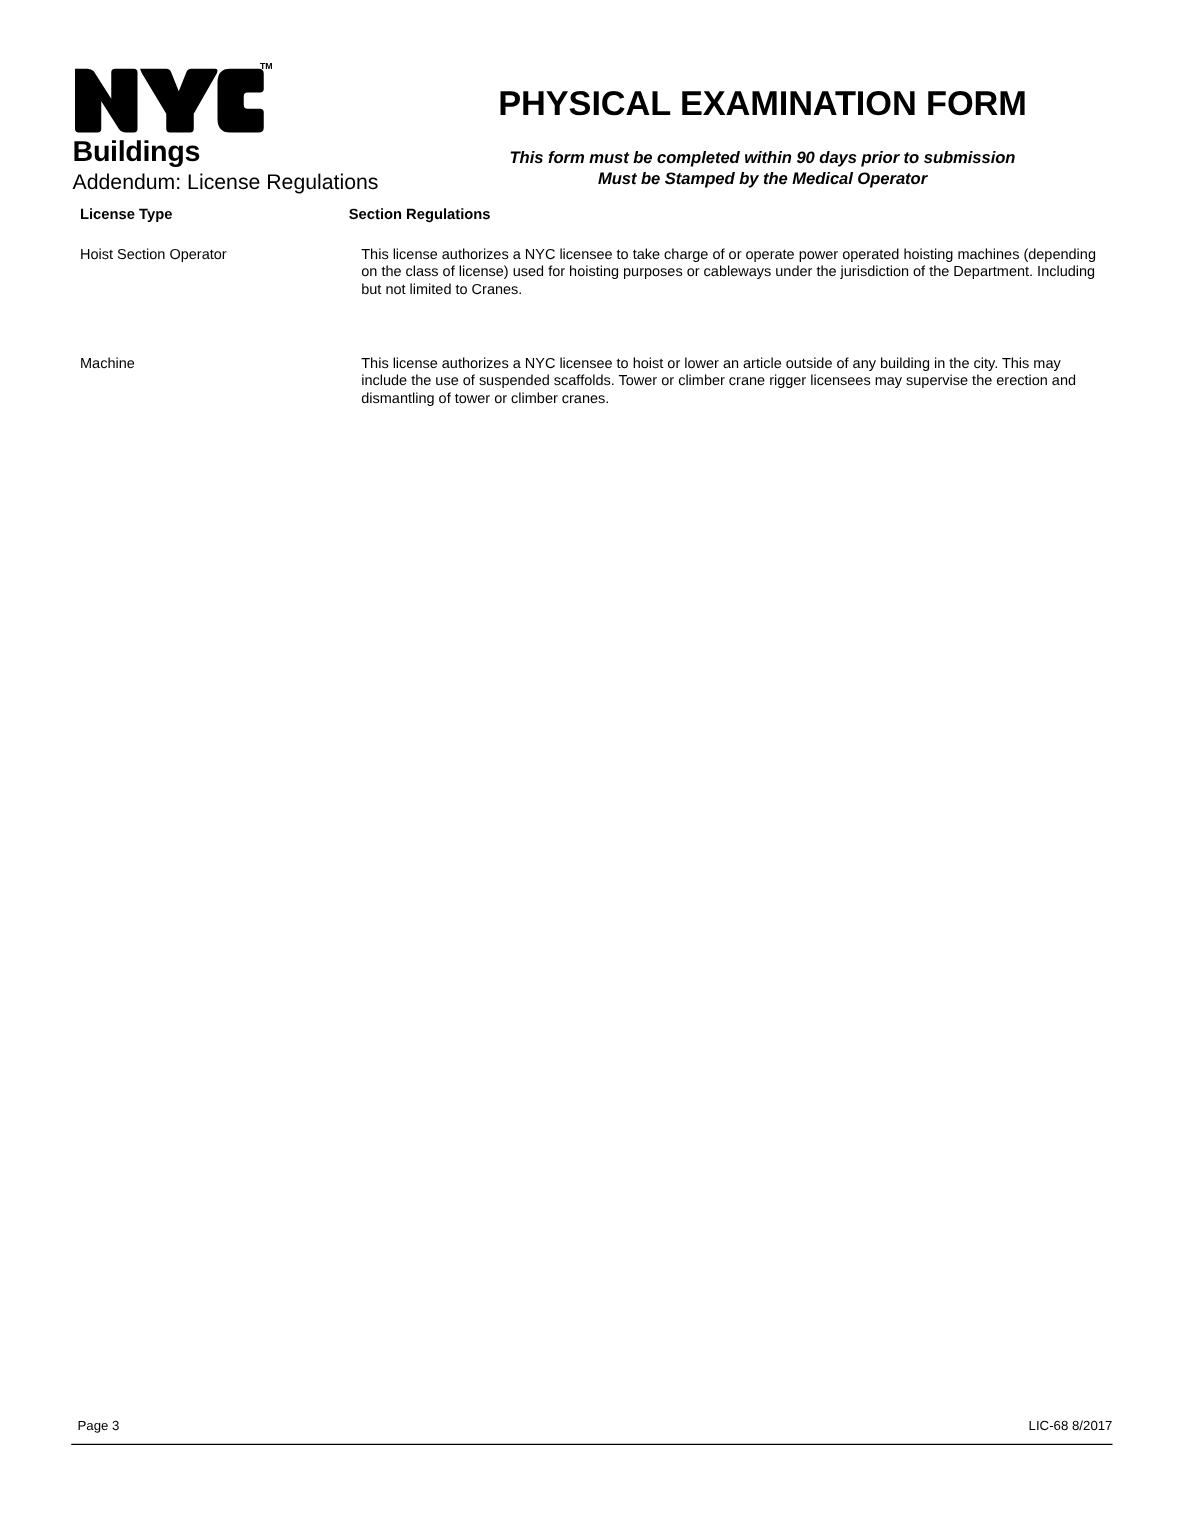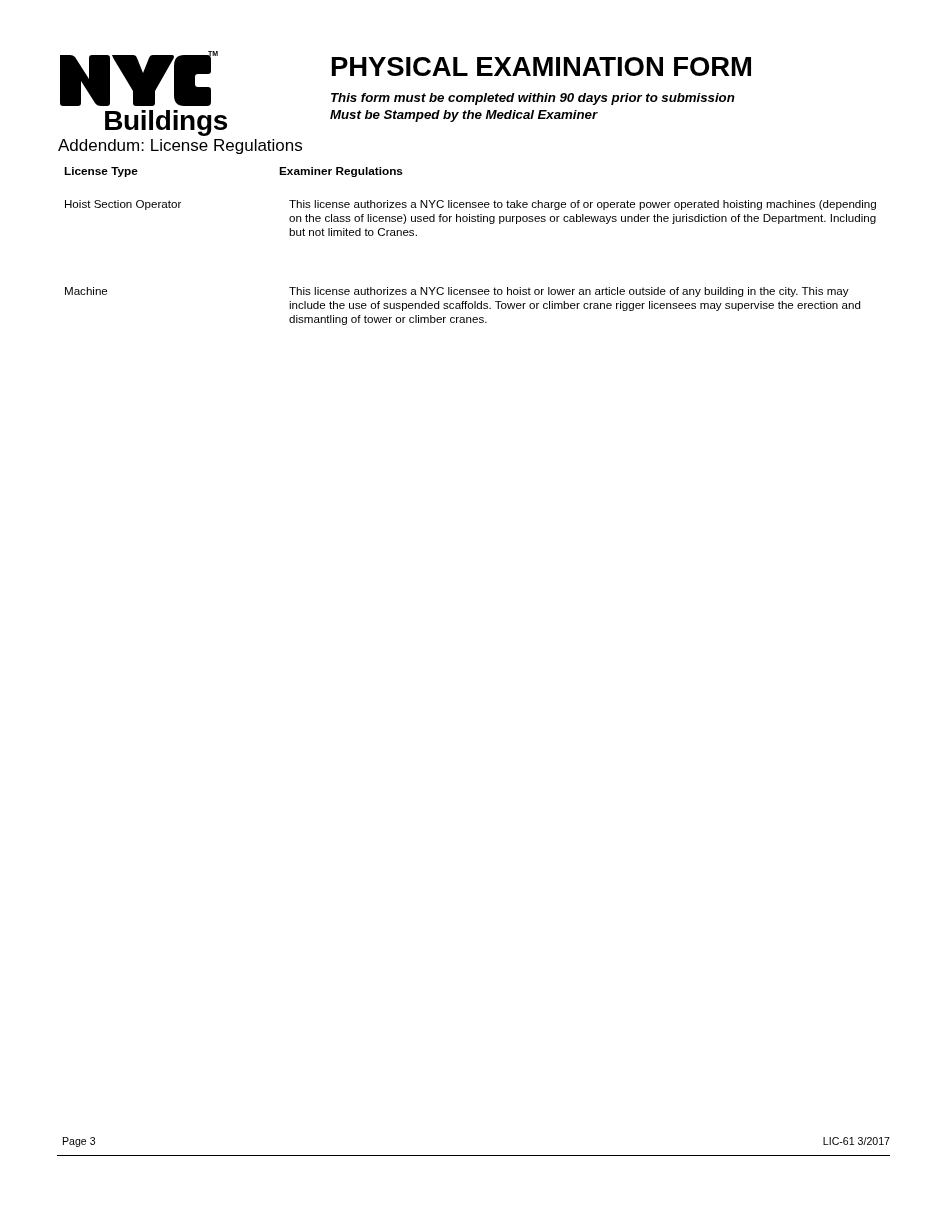--- a/index.html
+++ b/index.html
@@ -55,53 +55,52 @@
     top: 0px;
     font-size: 7px;
     font-weight: bold;
     line-height: 1;
     font-family: "Liberation Sans", sans-serif;
     letter-spacing: 0px;
   }
   .logo-word {
     display: block;
     margin-top: 2px;
-    font-size: 28px;
+    font-size: 23px;
     font-weight: bold;
     letter-spacing: -0.3px;
     line-height: 22px;
     font-family: "Liberation Sans", sans-serif;
-    text-align: right;
   }
 
   .title-block {
     position: absolute;
     right: 60px;
-    top: 52px;
+    top: 68px;
     width: 560px;
-    text-align: left;
+    text-align: center;
   }
   .form-title {
     display: block;
     font-size: 27.5px;
     font-weight: bold;
     line-height: 30px;
     letter-spacing: -0.1px;
     white-space: nowrap;
   }
   .form-subtitle {
     display: block;
     font-size: 13.3px;
     font-weight: bold;
     font-style: italic;
     line-height: 16.5px;
     letter-spacing: -0.05px;
     white-space: nowrap;
   }
-  .form-subtitle.first { margin-top: 8px; }
+  .form-subtitle.first { margin-top: 20px; }
 
   
   .section-heading {
     position: absolute;
     left: 58px;
     top: 137px;
     font-size: 17px;
     line-height: 18px;
     letter-spacing: 0px;
   }
@@ -213,32 +212,32 @@
           <path fill="#000000" d="M298 10 L252 10 Q232 10 232 32 L232 90 Q232 112 252 112 L298 112 Q306 112 306 104 L306 80 Q306 74 300 74 L280 74 Q274 74 274 68 L274 54 Q274 48 280 48 L300 48 Q306 48 306 42 L306 18 Q306 10 298 10 Z"></path>
         </svg>
         <span class="logo-tm">TM</span>
       </span>
       <span class="logo-word">Buildings</span>
     </div>
 
     <div class="title-block">
       <span class="form-title">PHYSICAL EXAMINATION FORM</span>
       <span class="form-subtitle first">This form must be completed within 90 days prior to submission</span>
-      <span class="form-subtitle">Must be Stamped by the Medical Examiner</span>
+      <span class="form-subtitle">Must be Stamped by the Medical Operator</span>
     </div>
 
   </div>
 
   <div class="section-heading">Addendum: License Regulations</div>
 
   <div class="reg-table">
 
     <div class="reg-row head-row">
       <span class="col-type">License Type</span>
-      <div class="col-regs">Examiner Regulations</div>
+      <div class="col-regs">Section Regulations</div>
     </div>
 
     <div class="reg-row body-row">
       <span class="col-type">Hoist Section Operator</span>
       <div class="col-regs">
         <span class="reg-desc">This license authorizes a NYC licensee to take charge of or operate power operated hoisting machines (depending on the class of license) used for hoisting purposes or cableways under the jurisdiction of the Department. Including but not limited to Cranes.</span>
       </div>
     </div>
 
     <div class="row-gap"></div>
@@ -248,18 +247,18 @@
       <div class="col-regs">
         <span class="reg-desc">This license authorizes a NYC licensee to hoist or lower an article outside of any building in the city.  This may include the use of suspended scaffolds. Tower or climber crane rigger licensees may supervise the erection and dismantling of tower or climber cranes.</span>
       </div>
     </div>
 
   </div>
 
   <div class="footer">
     <div class="footer-inner">
       <span class="footer-left">Page 3</span>
-      <span class="footer-right">LIC-61 3/2017</span>
+      <span class="footer-right">LIC-68 8/2017</span>
       <div class="footer-rule"></div>
     </div>
   </div>
 
 </div>
 
 </body></html>

